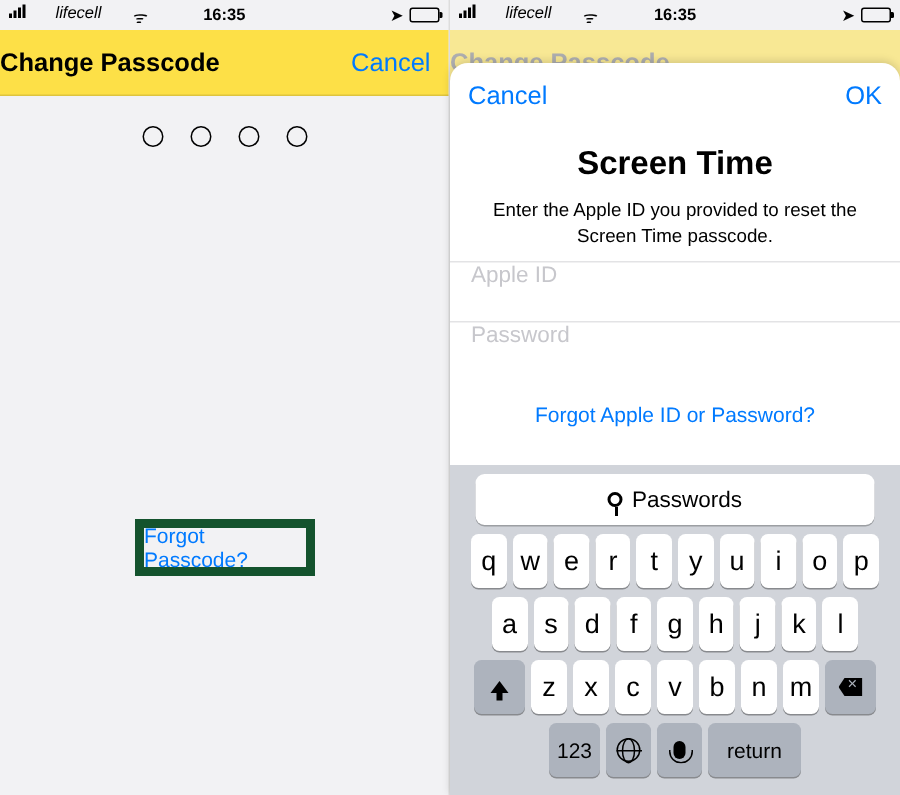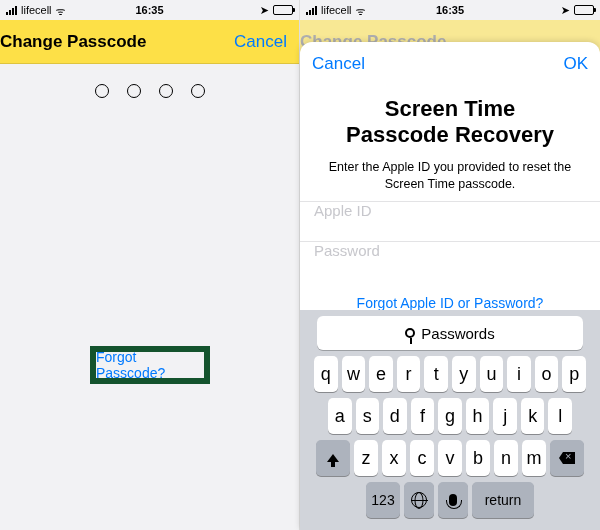--- a/index.html
+++ b/index.html
@@ -3,21 +3,21 @@
 <meta charset="utf-8">
 <style>
   * { box-sizing: border-box; margin: 0; padding: 0; font-family: -apple-system, "Helvetica Neue", Helvetica, Arial, sans-serif; }
   body { width: 600px; height: 530px; background: #fff; display: flex; overflow: hidden; }
   .screen { width: 300px; height: 530px; position: relative; }
   .left-screen { background: #f2f2f4; border-right: 1px solid #ddd; }
   .right-screen { background: #f2f2f4; }
 
   
   .status-bar { height: 20px; display: flex; align-items: center; padding: 0 6px; font-size: 11px; color: #000; background: transparent; position: relative; }
-  .status-left { display: flex; align-items: center; gap: 4px; }
+  .status-left { display: flex; align-items: flex-start; gap: 20px; font-style: italic; }
   .status-center { position: absolute; left: 50%; transform: translateX(-50%); font-weight: 600; }
   .status-right { margin-left: auto; display: flex; align-items: center; gap: 4px; }
 
   .signal-icon { display: inline-flex; align-items: flex-end; gap: 1px; }
   .signal-icon span { width: 2px; background: #000; display: inline-block; }
   .signal-icon span:nth-child(1){height:3px} .signal-icon span:nth-child(2){height:5px}
   .signal-icon span:nth-child(3){height:7px} .signal-icon span:nth-child(4){height:9px}
 
   .battery-icon { width: 20px; height: 10px; border: 1px solid #000; border-radius: 2px; position: relative; }
   .battery-icon::after { content:""; position:absolute; right:-3px; top:2px; width:2px; height:4px; background:#000; border-radius:0 1px 1px 0;}
@@ -145,21 +145,20 @@
     <span class="dim-nav-title">Change Passcode</span>
   </div>
 
   <div class="sheet">
     <div class="sheet-nav">
       <span class="nav-action left">Cancel</span>
       <span class="nav-action right">OK</span>
     </div>
     <div class="sheet-title-block">
       <div class="sheet-title">Screen Time</div>
-      <div class="sheet-title">Passcode Recovery</div>
       <div class="sheet-sub">Enter the Apple ID you provided to reset the Screen Time passcode.</div>
     </div>
 
     <div class="input-row">
       <span>Apple ID</span>
     </div>
     <div class="input-row">
       <span>Password</span>
     </div>
 

